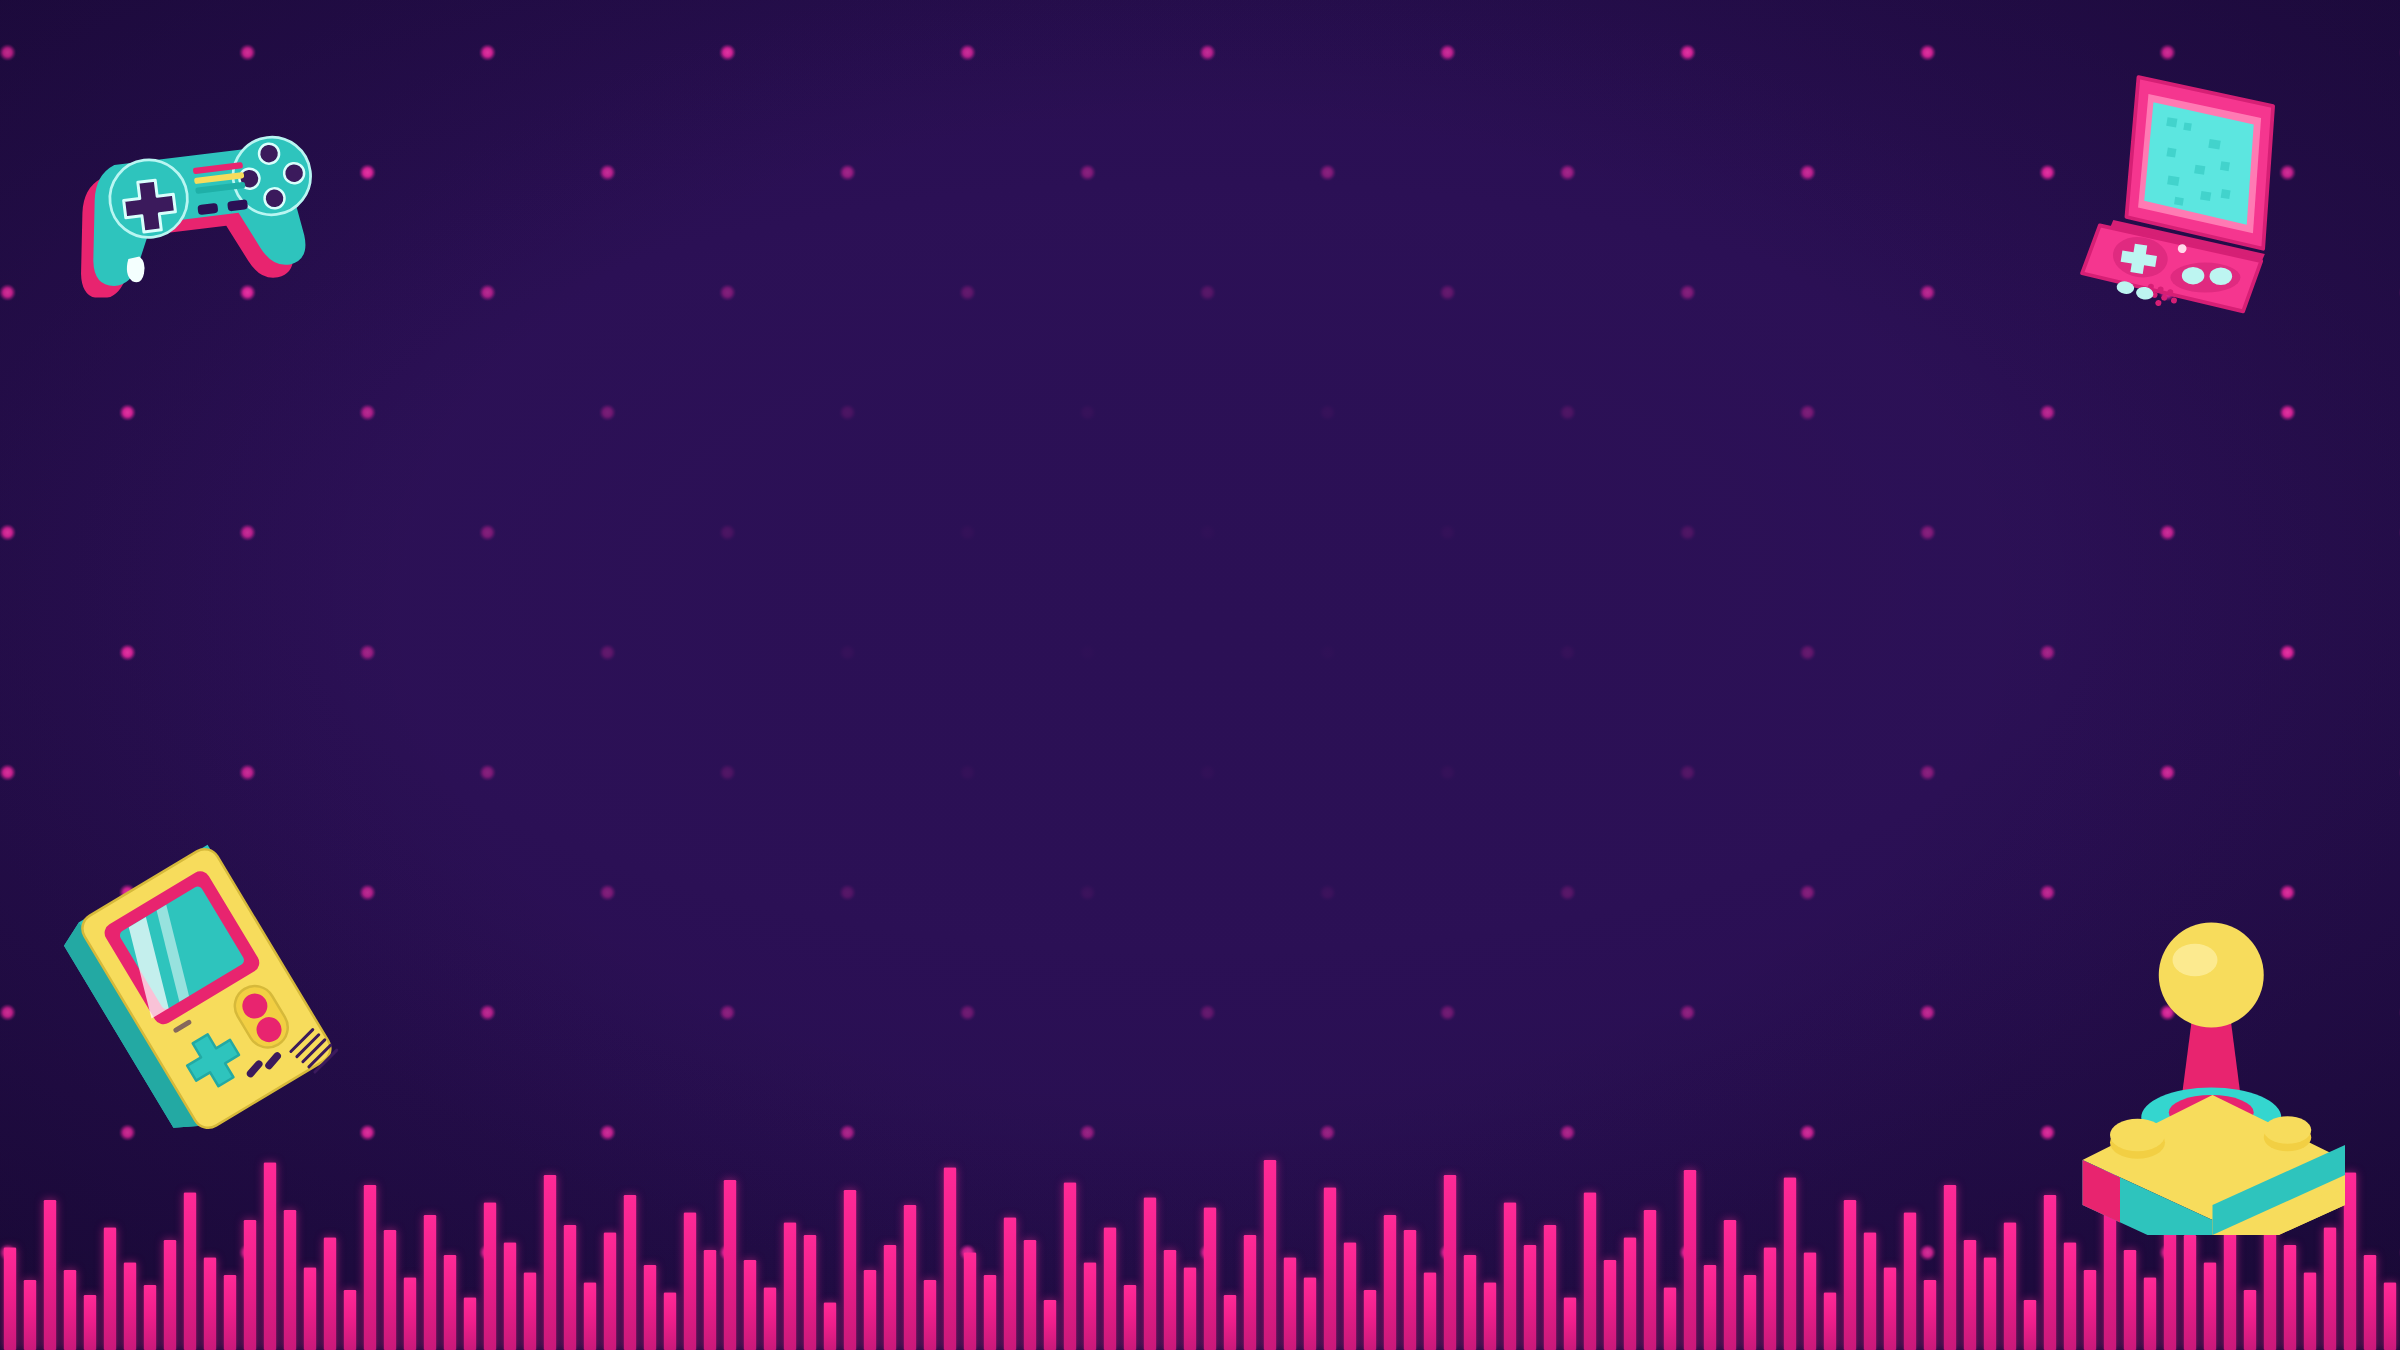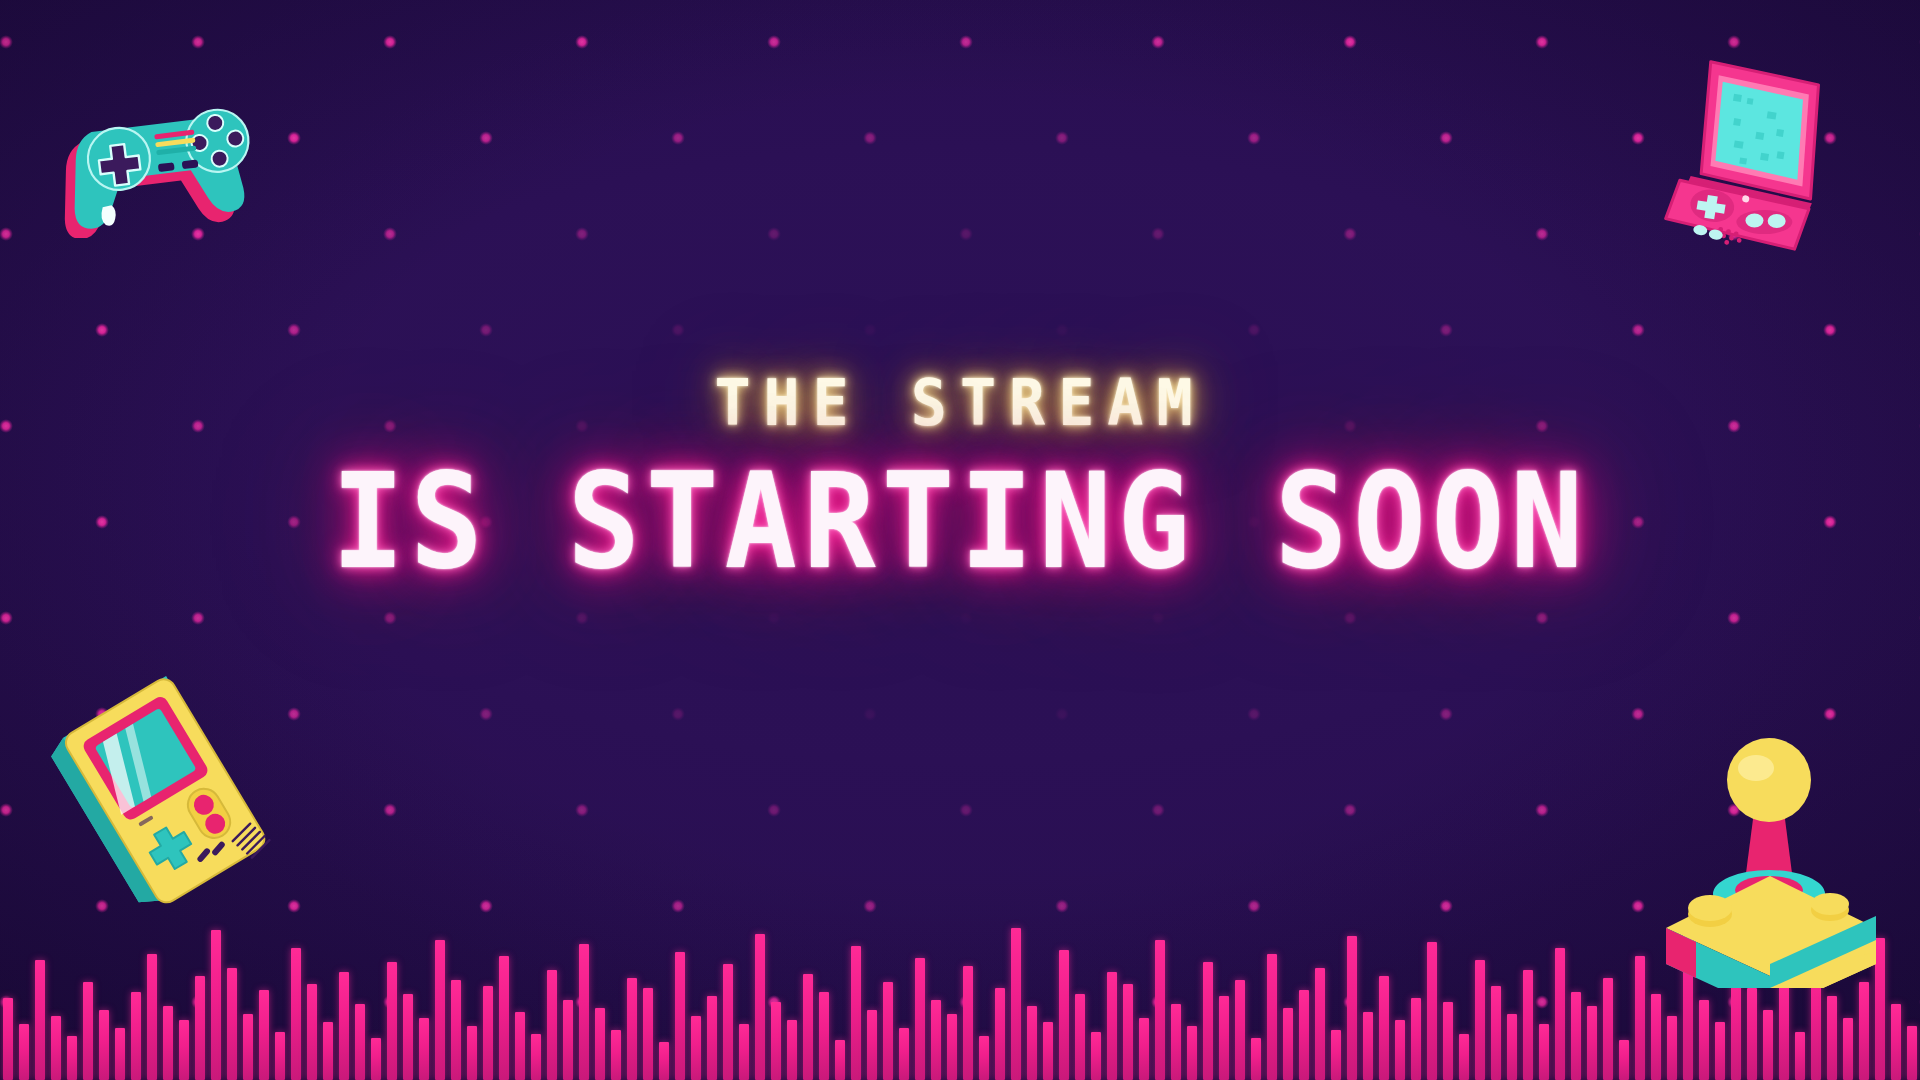--- a/index.html
+++ b/index.html
@@ -230,24 +230,20 @@
       <path d="M122 258 l0 36 l106 -48 l0 -12 z" fill="#f7dc5c"></path>
       <path d="M122 246 l106 -48 l0 24 l-106 48 z" fill="#2ec4bd"></path>
 
       <ellipse cx="62" cy="196" rx="22" ry="13" fill="#f2cf43"></ellipse>
       <ellipse cx="62" cy="190" rx="22" ry="13" fill="#f7dc5c"></ellipse>
       <ellipse cx="182" cy="192" rx="19" ry="11" fill="#f2cf43"></ellipse>
       <ellipse cx="182" cy="186" rx="19" ry="11" fill="#f7dc5c"></ellipse>
     </svg>
   </div>
 
-  <div id="title-block">
-    <div id="kicker">THE  STREAM</div>
-    <div id="headline">IS STARTING SOON</div>
-  </div>
 
   <div id="waveform">
       <div class="bar" style="height: 82px;"></div>
       <div class="bar" style="height: 56px;"></div>
       <div class="bar" style="height: 120px;"></div>
       <div class="bar" style="height: 64px;"></div>
       <div class="bar" style="height: 44px;"></div>
       <div class="bar" style="height: 98px;"></div>
       <div class="bar" style="height: 70px;"></div>
       <div class="bar" style="height: 52px;"></div>

